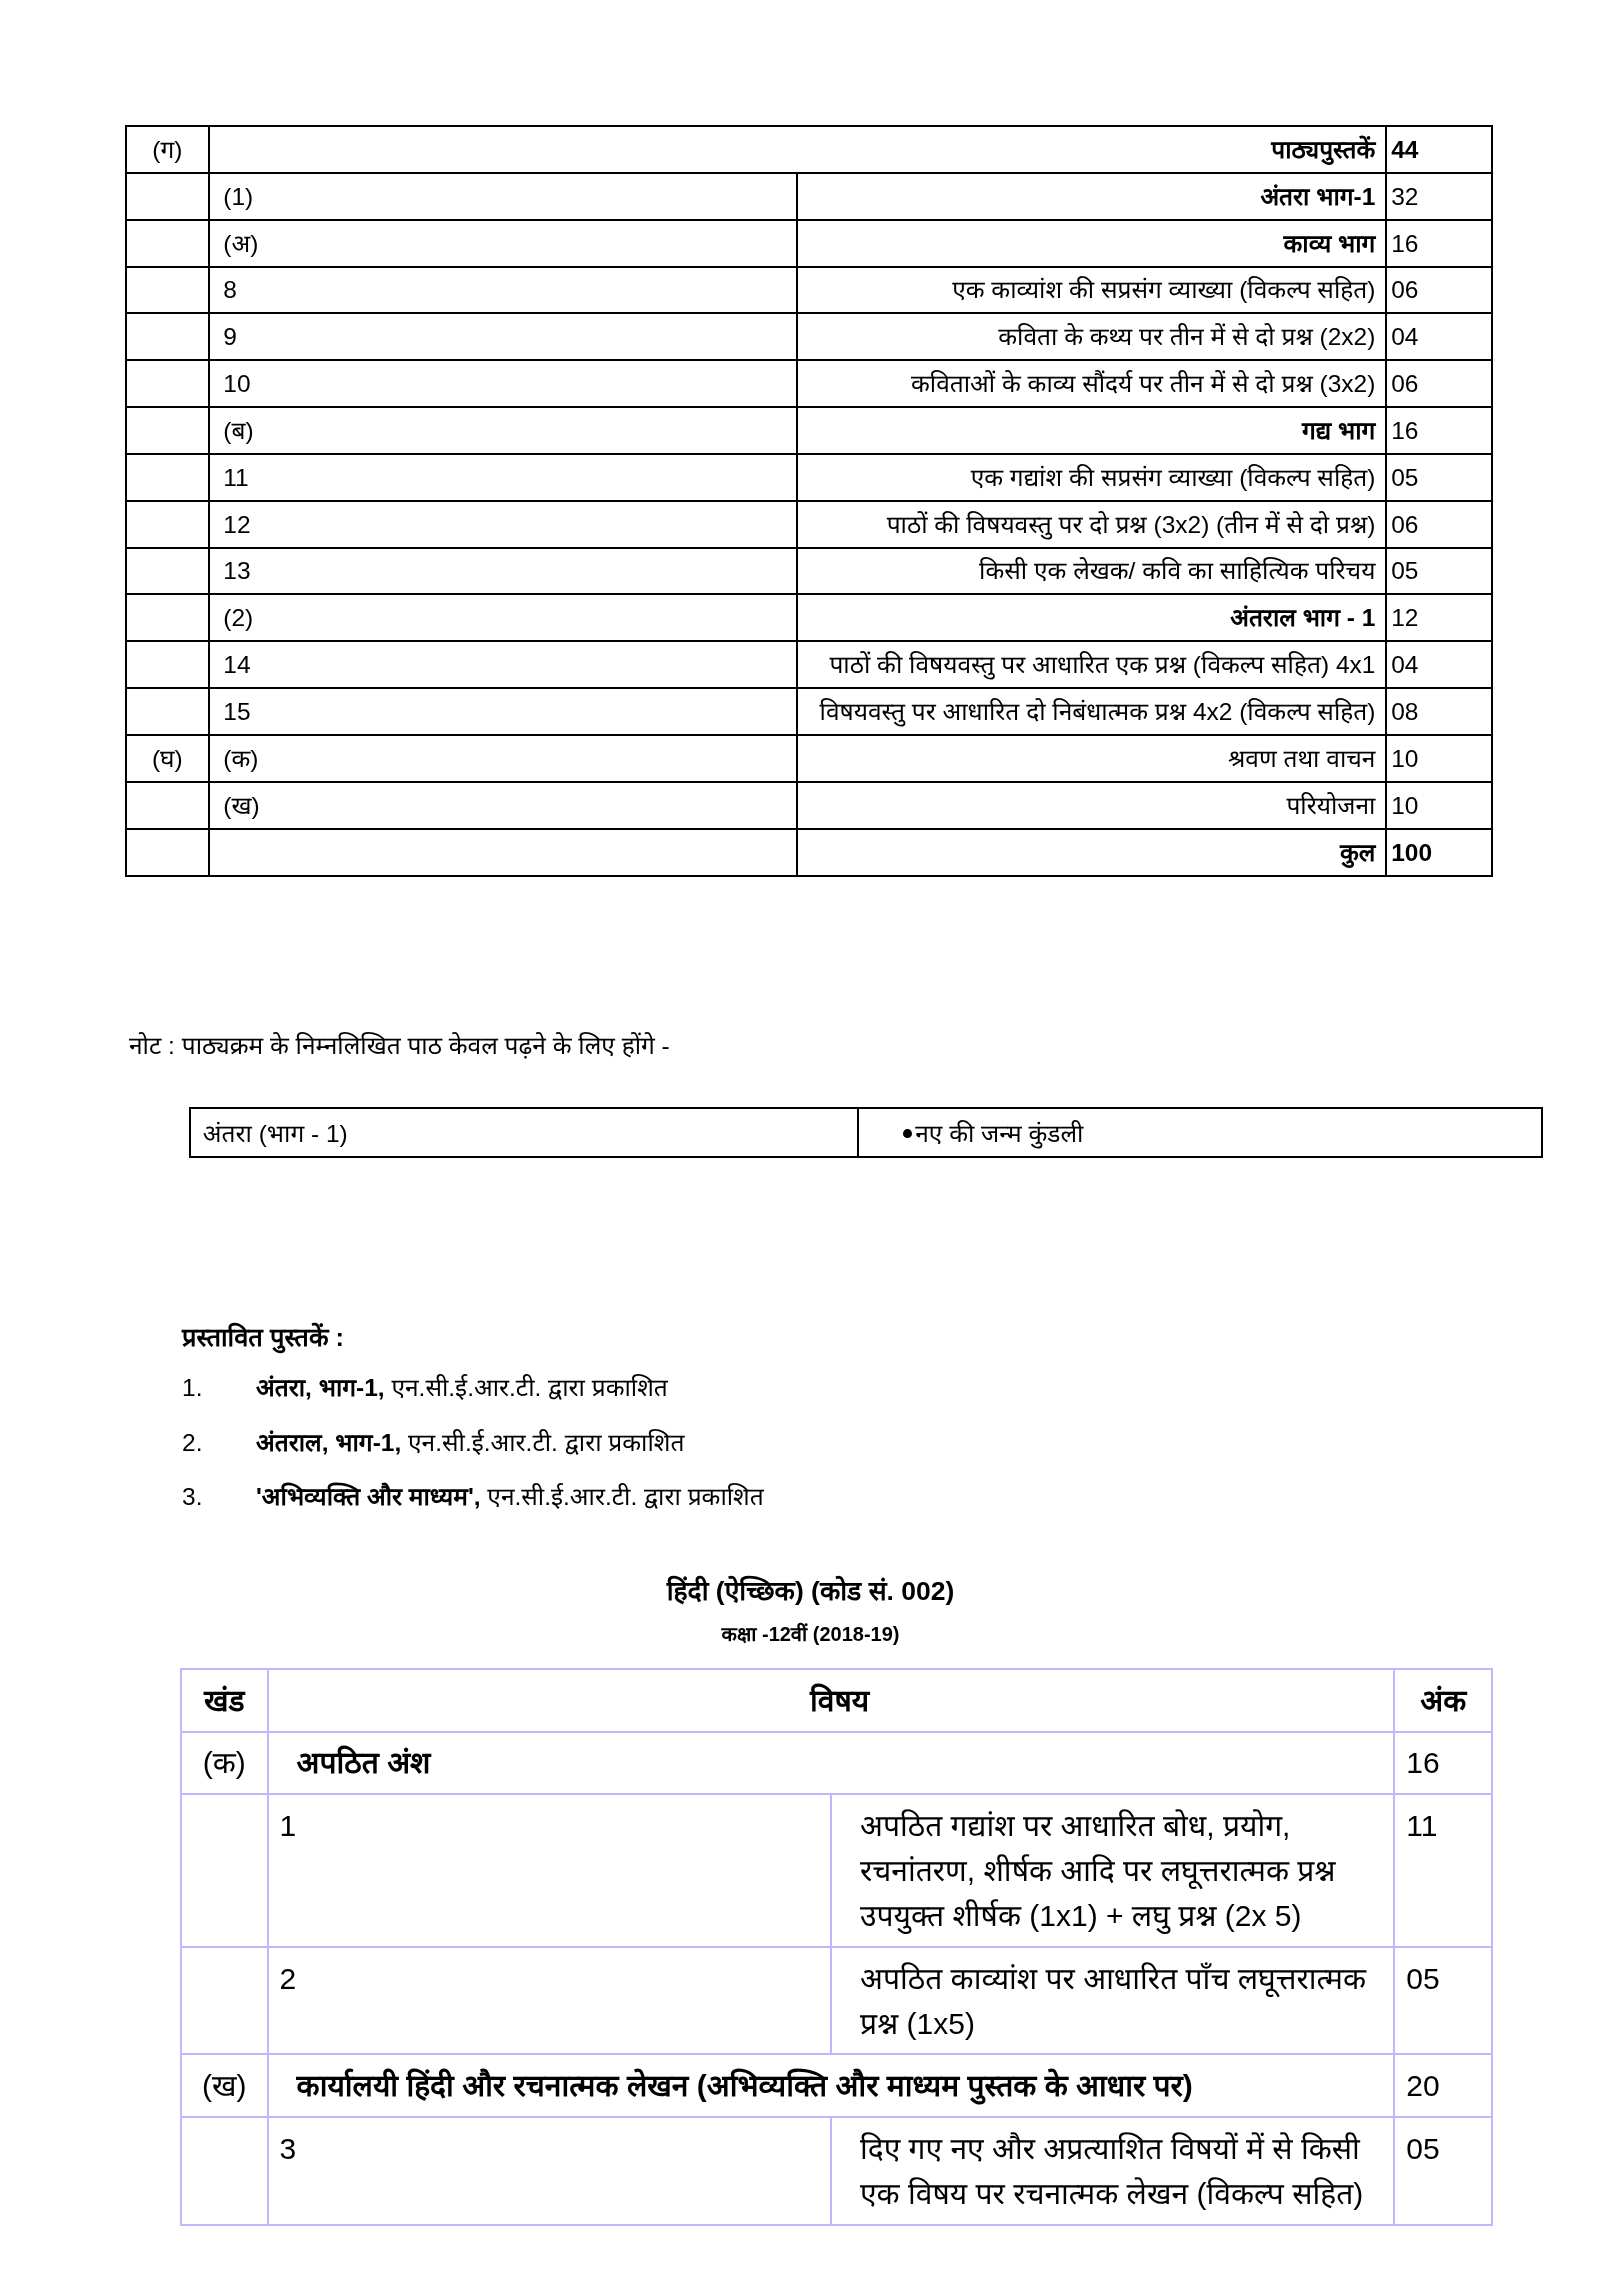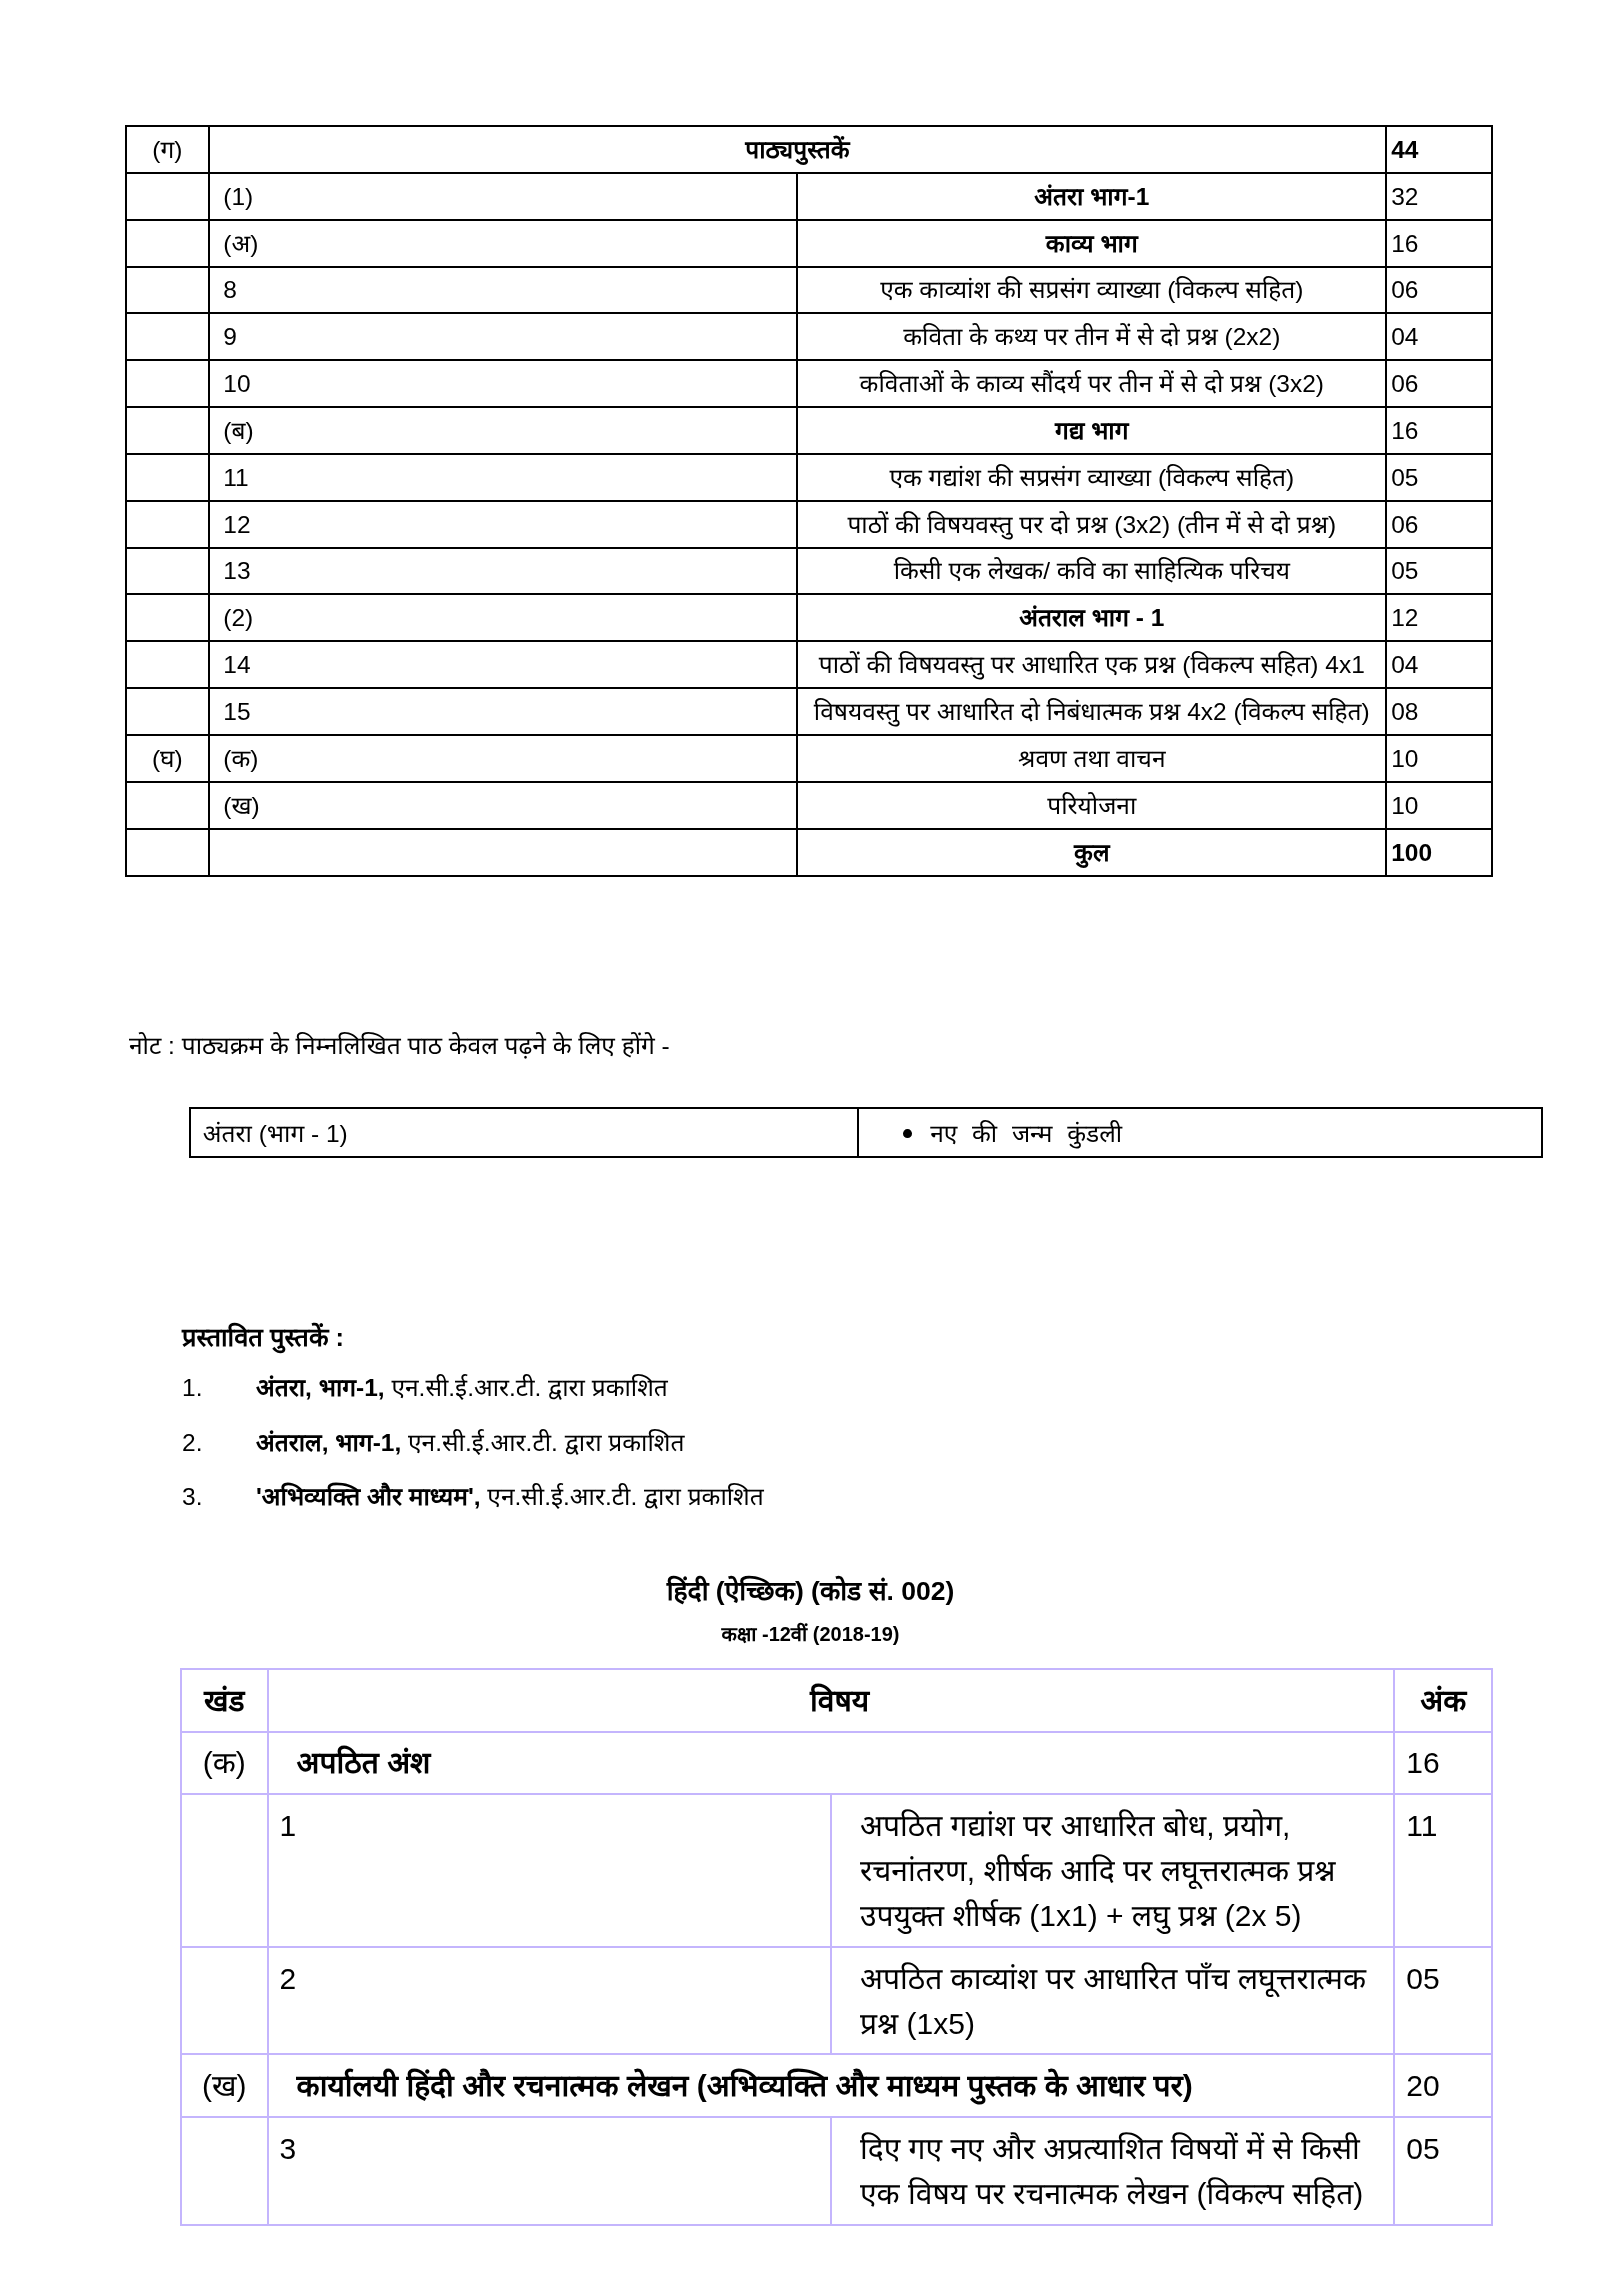--- a/index.html
+++ b/index.html
@@ -39,21 +39,21 @@
   }
 
   #table1 {
     position: absolute;
     left: 125px;
     top: 125px;
     width: 1368px;
   }
   #table1 td.c-khand   { width: 61px;  text-align: center; }
   #table1 td.c-num     { width: 61px;  text-align: left; padding-left: 13.7px; }
-  #table1 td.c-sub     { text-align: center; }
+  #table1 td.c-sub     { text-align: right; }
   #table1 td.c-marks   { width: 90px;  text-align: left; padding-left: 4px; }
   .bold { font-weight: bold; }
   .r-total-label { text-align: center; font-weight: bold; }
   .r-total-marks { font-weight: bold; }
 
   
   #note-line {
     position: absolute;
     left: 129px;
     top: 1028px;
@@ -71,21 +71,21 @@
     font-size: 24.5px;
   }
   #note-table td {
     border: 2px solid #000;
     padding: 6.9px 11.8px;
     font-size: 24.5px;
     vertical-align: middle;
   }
   #note-table td.nt-left { width: 642px; }
   #note-table td.nt-right { width: 659px; }
-  .bullet-row { display: flex; align-items: baseline; gap: 18px; padding-left: 33px; font-family: Liberation Mono, monospace;}
+  .bullet-row { display: flex; align-items: baseline; gap: 3px; padding-left: 33px;}
   .bullet-dot {
     width: 8.8px; height: 8.8px; border-radius: 50%;
     background: #000; display: inline-block; flex: 0 0 auto;
     transform: translateY(-3.9px);
   }
 
   
   #books-heading {
     position: absolute;
     left: 182px;

